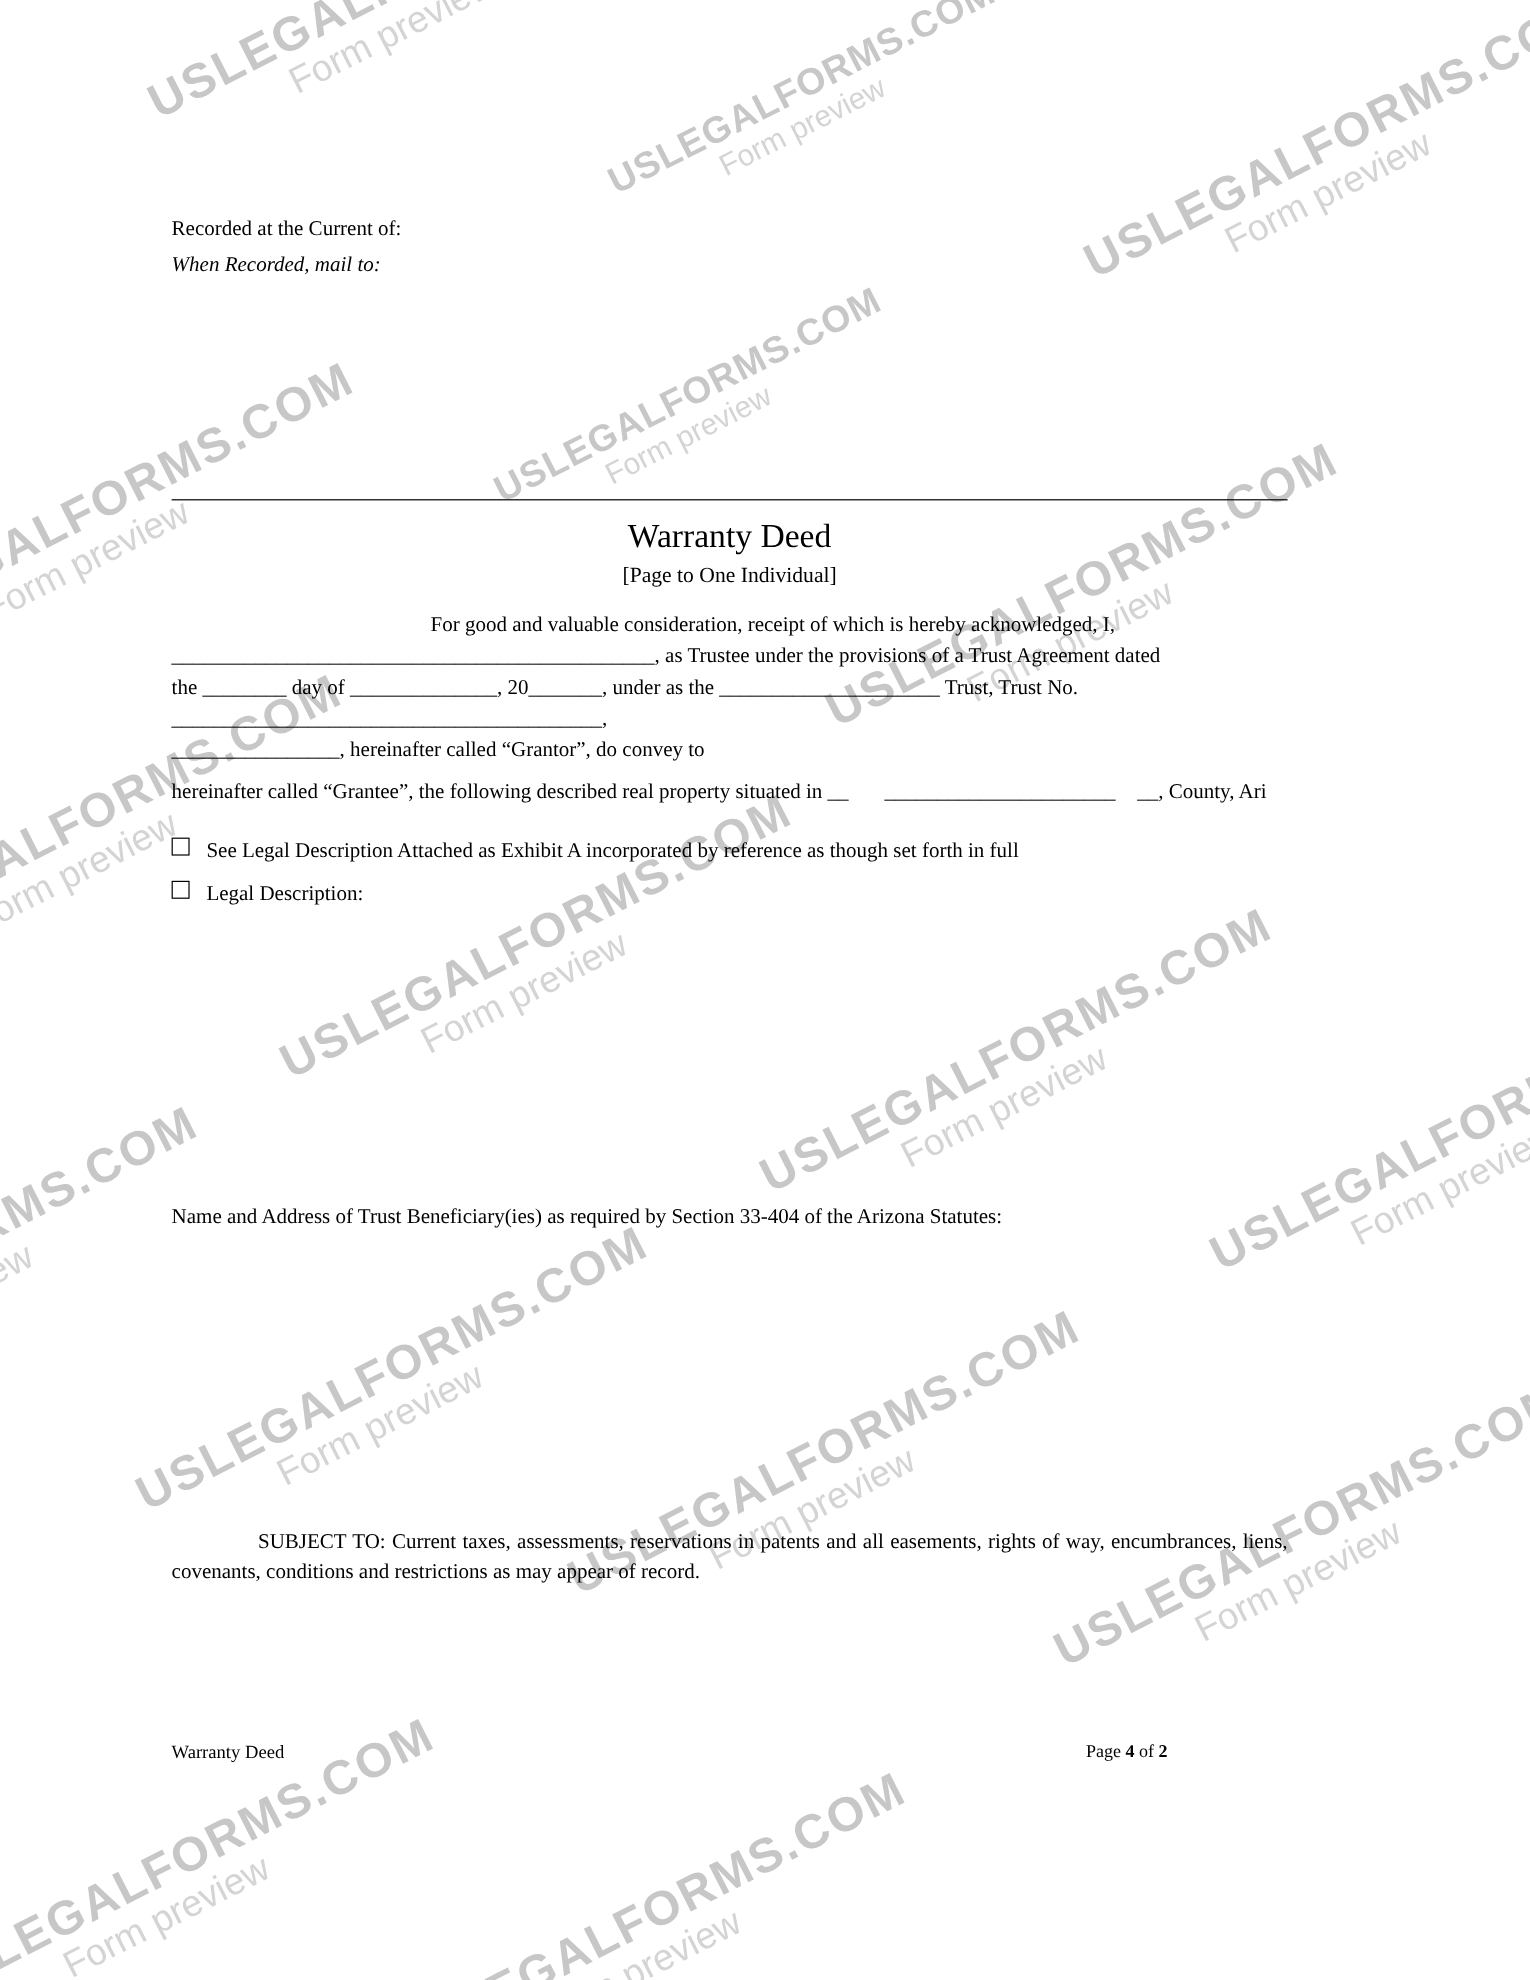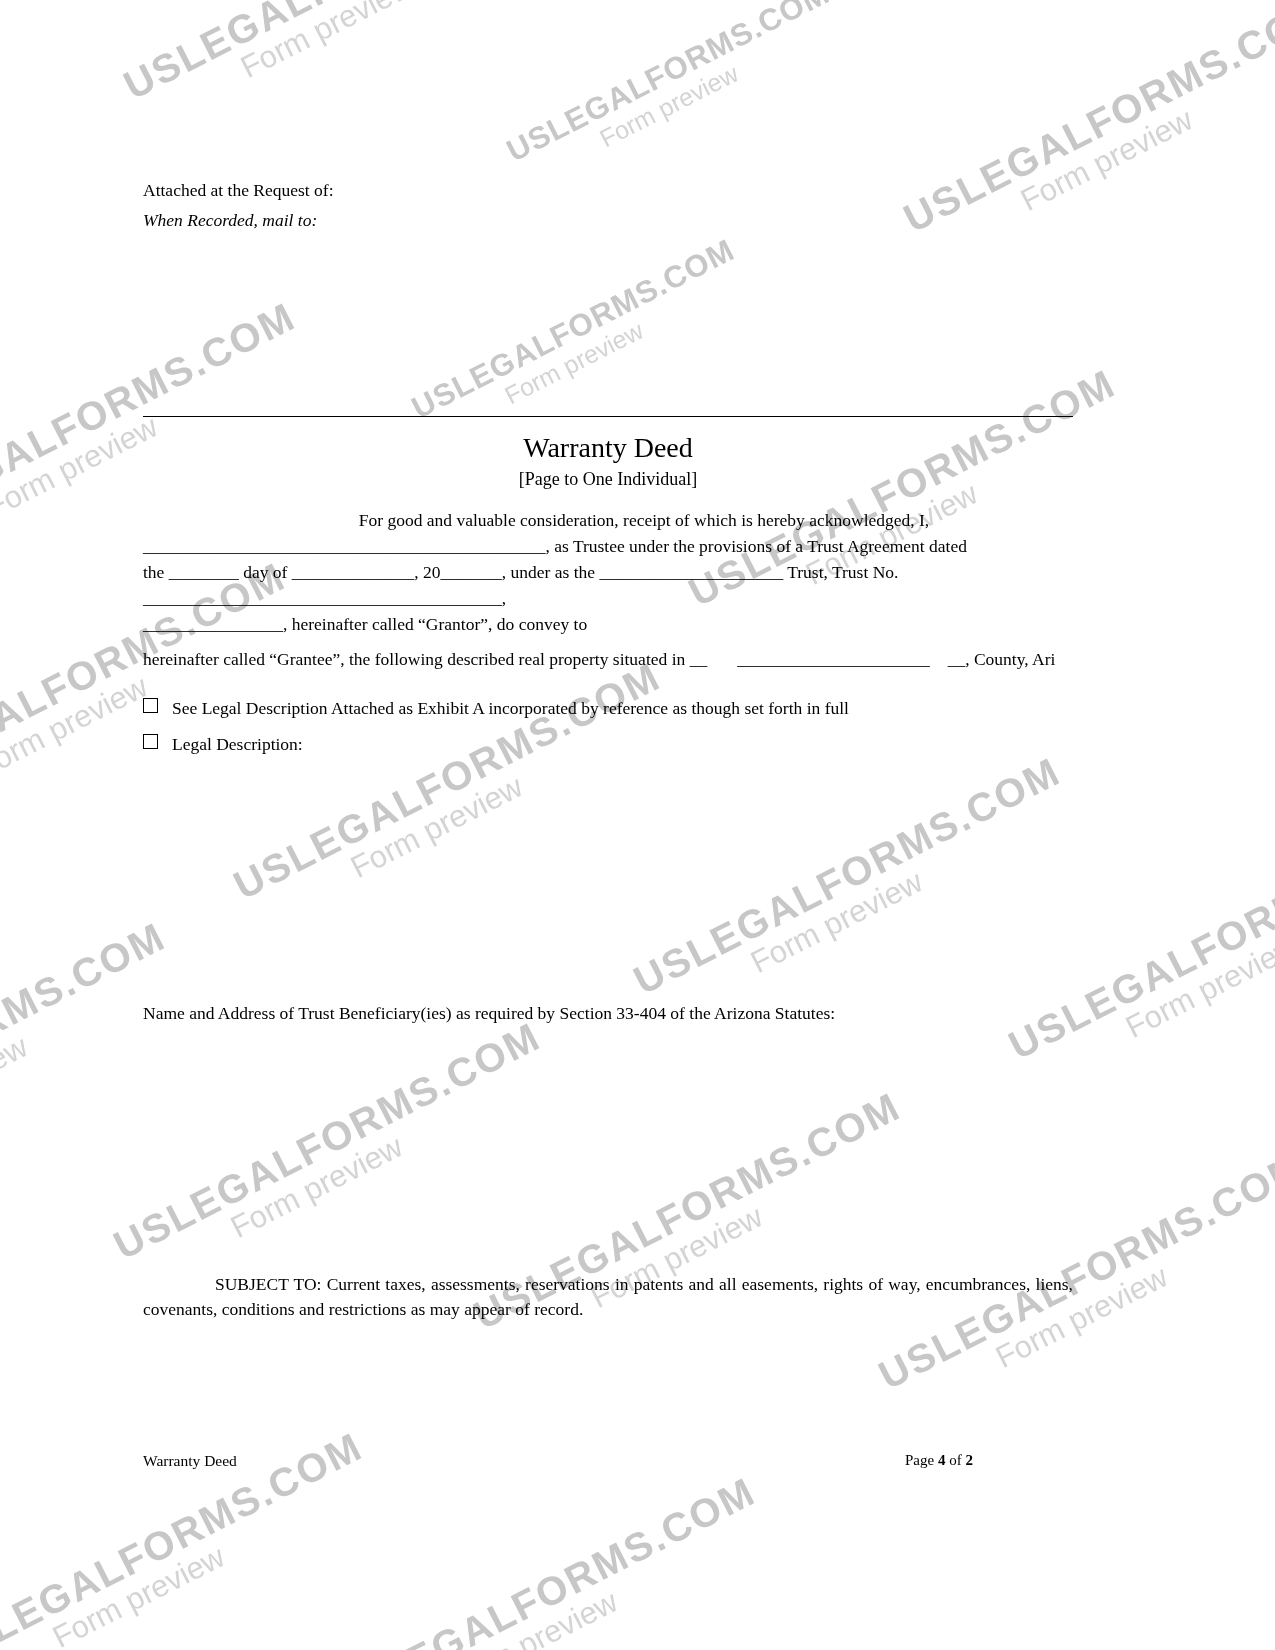--- a/index.html
+++ b/index.html
@@ -106,21 +106,21 @@
       <div class="wm-preview">Form preview</div>
     </div>
     <div class="wm" style="left:322px; top:1684px;">
       <div class="wm-brand">USLEGALFORMS.COM</div>
       <div class="wm-preview">Form preview</div>
     </div>
   </div>
 
   <div class="content">
 
-    <div class="abs" style="top:180px;">Attached at the Request of:</div>
+    <div class="abs" style="top:180px;">Recorded at the Current of:</div>
 
     <div class="abs" style="top:210px;font-style:italic;">When Recorded, mail to:</div>
 
     <div class="abs divider" style="top:416px;"></div>
 
     <div class="abs center doc-title" style="top:432px;">Warranty Deed</div>
 
     <div class="abs center doc-subtitle" style="top:469px;">[Page to One Individual]</div>
 
     <div class="abs para" style="top:507px; width:930px;">

